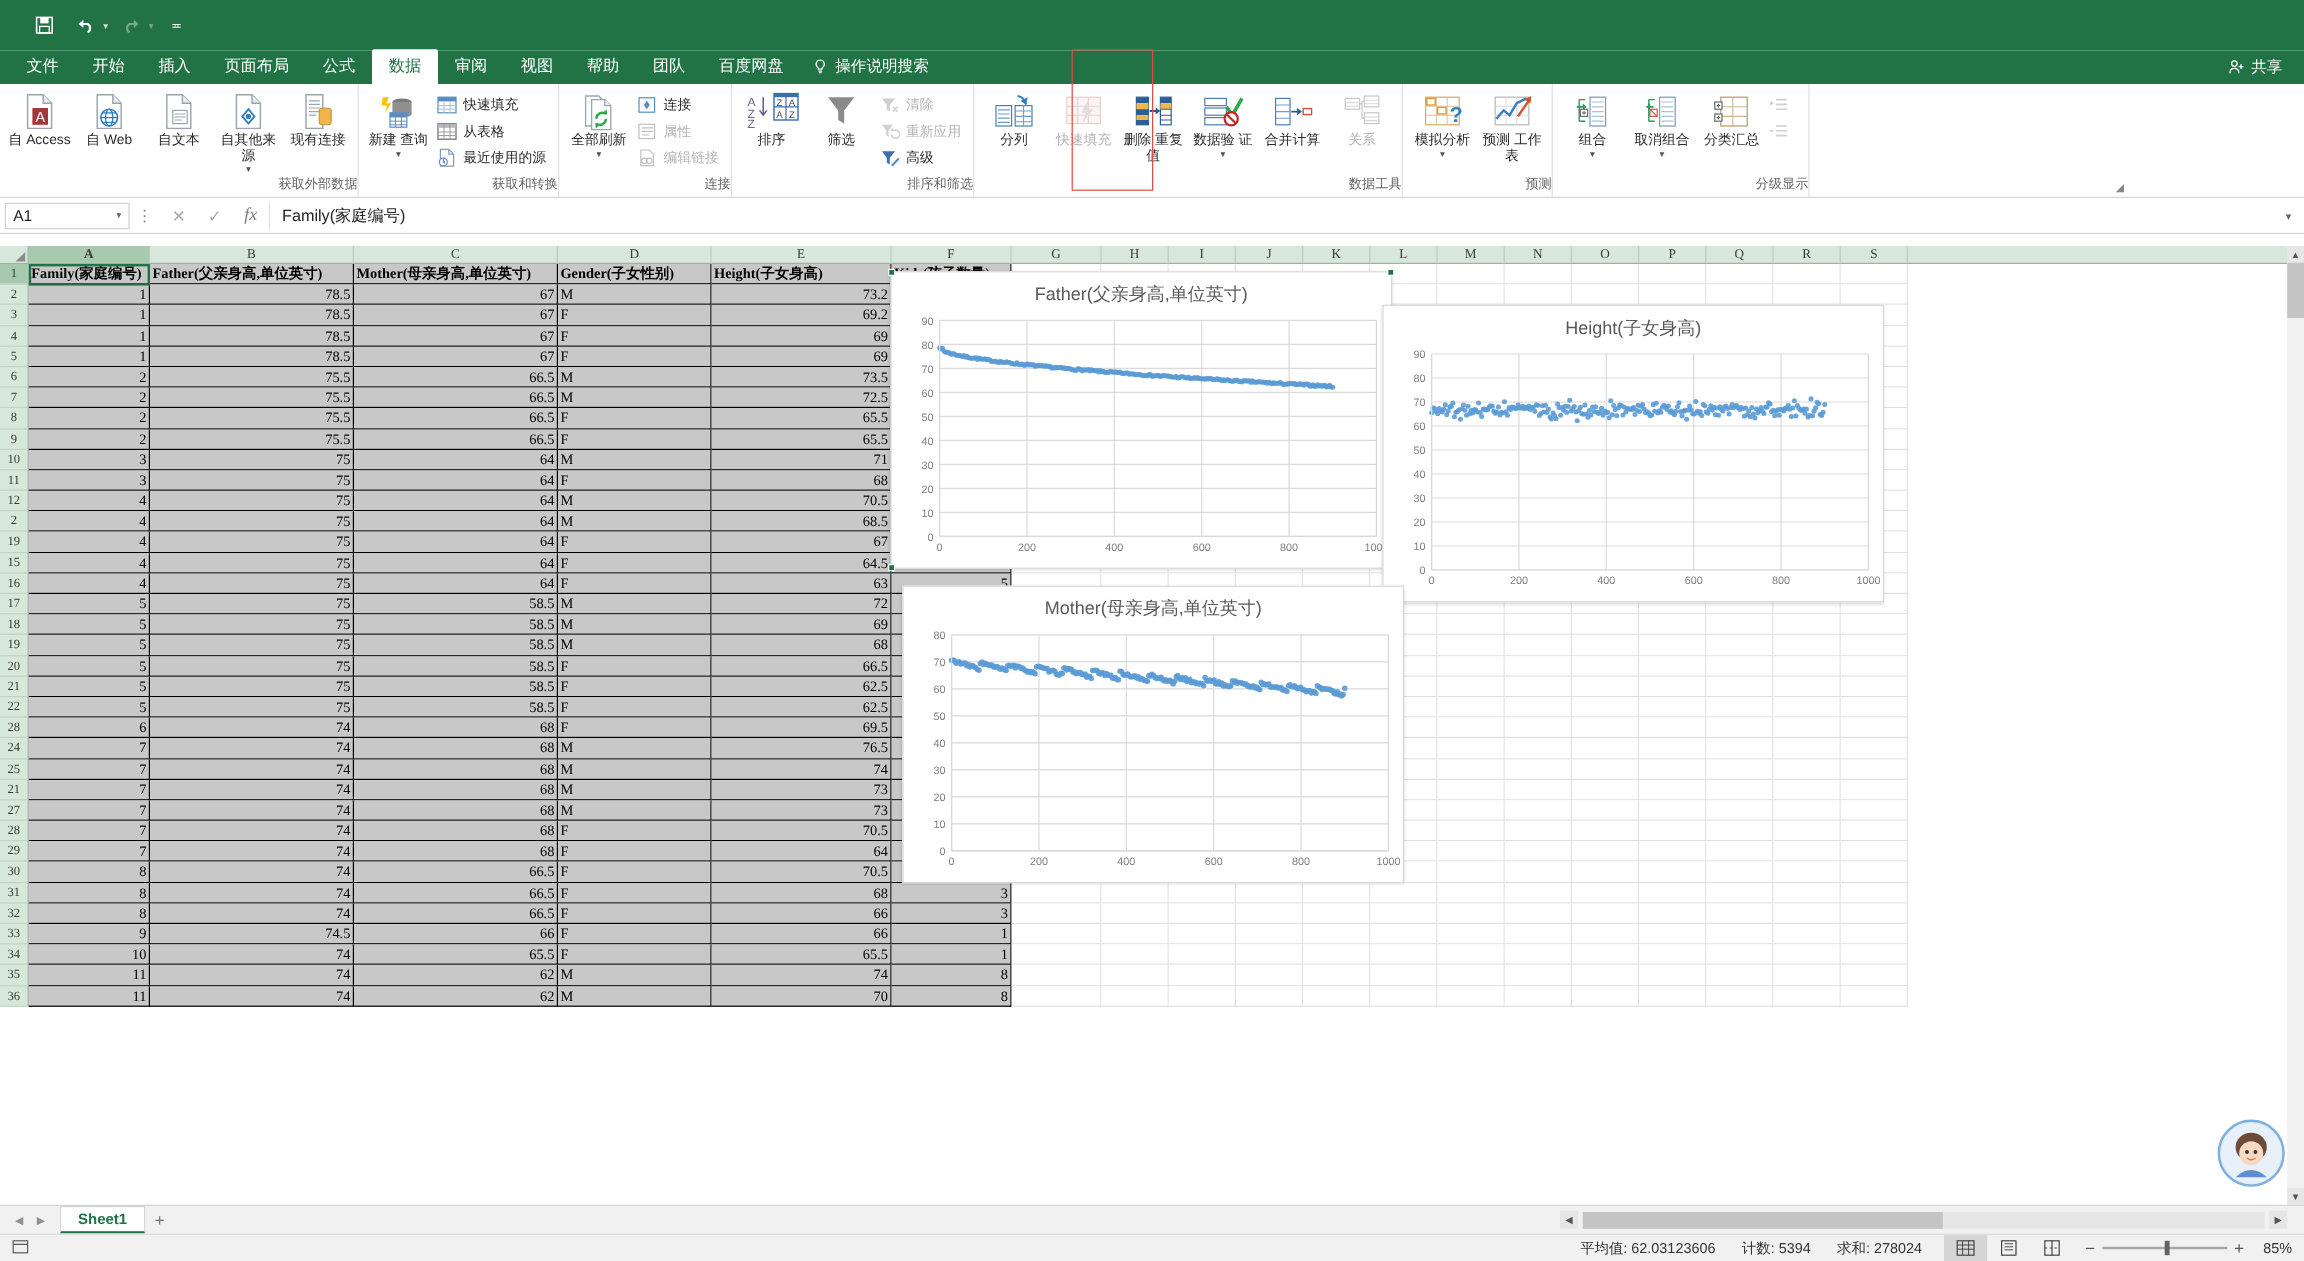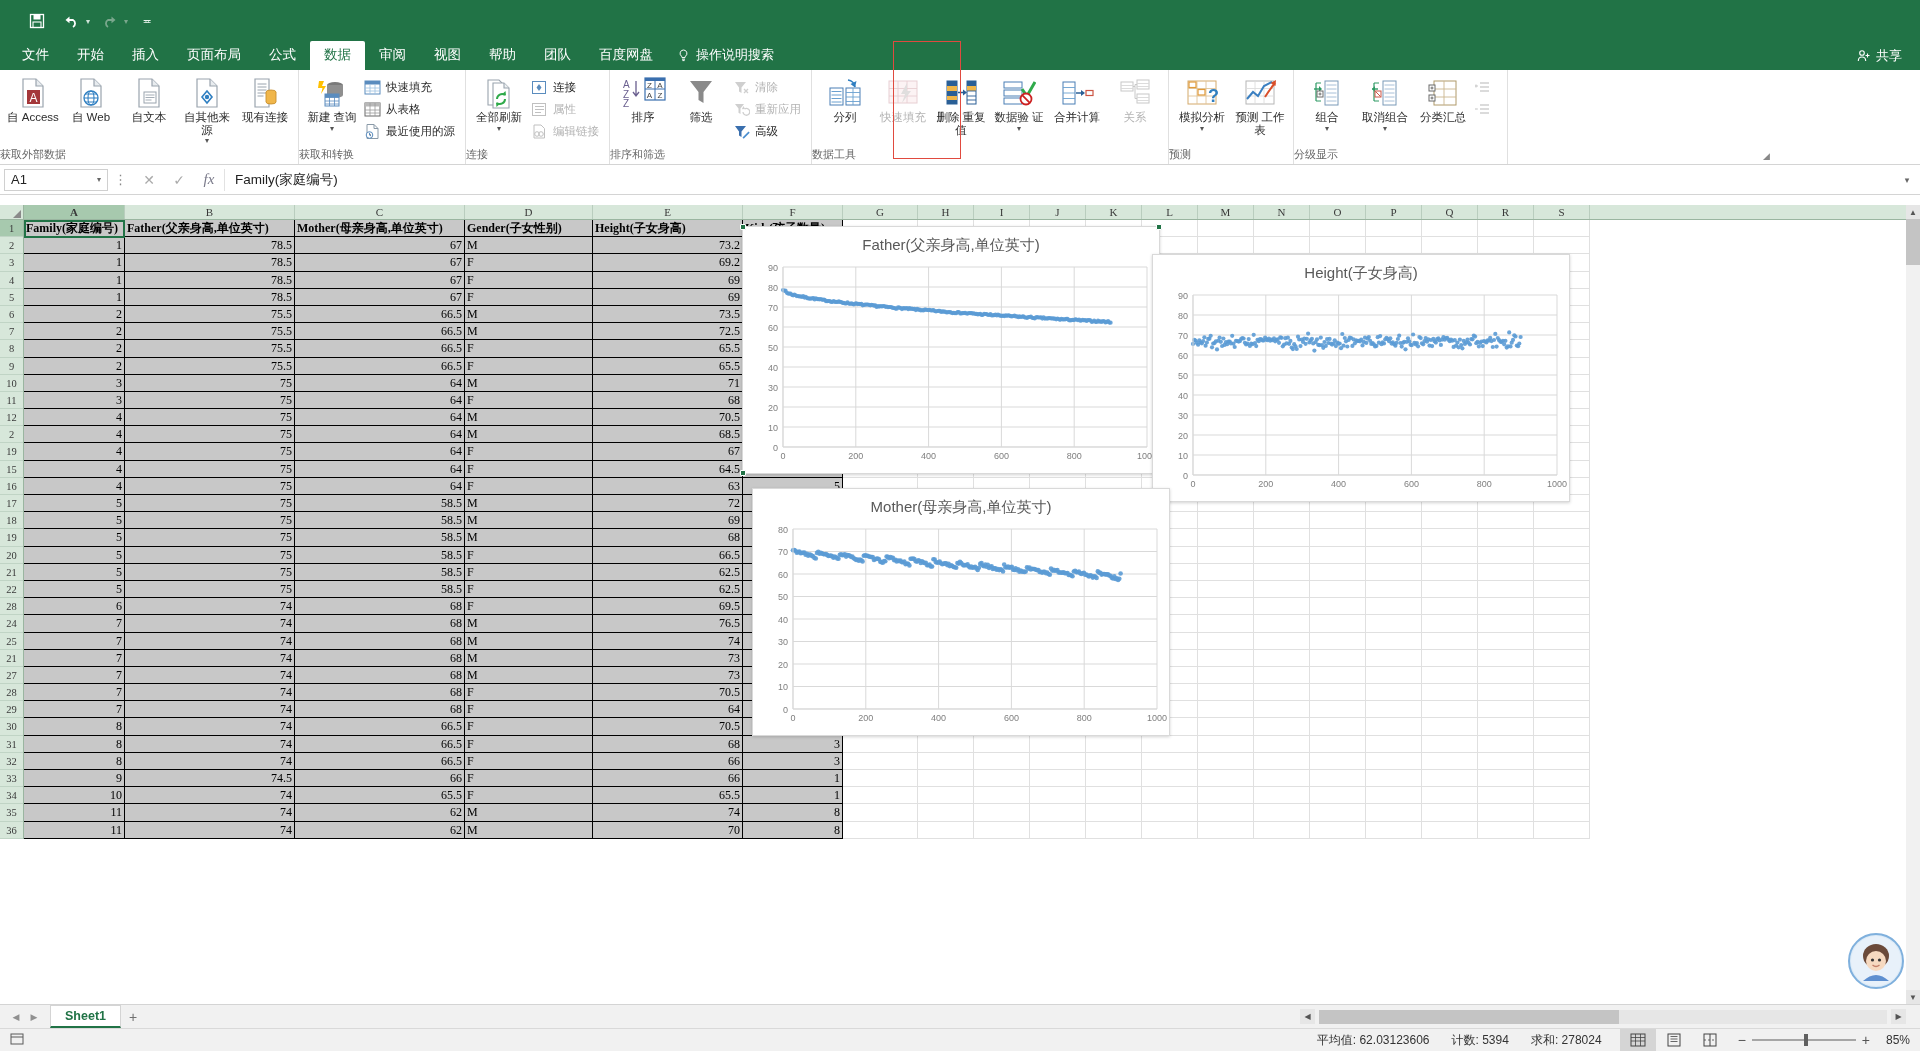--- a/index.html
+++ b/index.html
@@ -38,21 +38,21 @@
   .tab{font-size:13.5px;color:#fff;padding:5px 14px 6px 14px;cursor:pointer;white-space:nowrap;}
   .tab.active{background:#fff;color:#217346;border-radius:2px 2px 0 0;}
   .tell-me{display:flex;align-items:center;gap:6px;color:#fff;font-size:13px;padding:4px 10px 6px;}
   .bulb{width:13px;height:13px;display:inline-block;}
   .share{margin-left:auto;display:flex;align-items:center;gap:5px;color:#fff;font-size:13px;padding-right:18px;padding-bottom:5px;}
 
   
   .ribbon{height:95px;background:#fff;border-bottom:1px solid #d4d4d4;display:flex;position:relative;}
   .rgroup{display:flex;flex-direction:column;position:relative;border-right:1px solid #e0e0e0;}
   .rgroup-body{display:flex;align-items:flex-start;flex:1;padding:4px 4px 0 4px;}
-  .rgroup-label{font-size:11px;color:#666;text-align:left;padding-bottom:3px;height:16px;line-height:13px;}
+  .rgroup-label{font-size:11px;color:#666;text-align:right;padding-bottom:3px;height:16px;line-height:13px;}
   .bigbtn{display:flex;flex-direction:column;align-items:center;width:58px;padding:2px 1px;cursor:pointer;}
   .bigbtn .ic{height:34px;display:flex;align-items:center;justify-content:center;}
   .bigbtn .lb{font-size:11.5px;color:#2b2b2b;text-align:center;line-height:12.5px;margin-top:1px;}
   .bigbtn.dim .lb{color:#b3b3b3;}
   .caret{font-size:8px;color:#555;line-height:8px;margin-top:1px;}
   .smallcol{display:flex;flex-direction:column;justify-content:flex-start;padding-top:2px;}
   .smallbtn{display:flex;align-items:center;gap:5px;font-size:11.5px;color:#2b2b2b;
      padding:2px 6px 2px 3px;cursor:pointer;white-space:nowrap;height:22px;}
   .smallbtn.dim{color:#b3b3b3;}
   .smallbtn .ic{width:17px;height:17px;display:flex;align-items:center;justify-content:center;}

